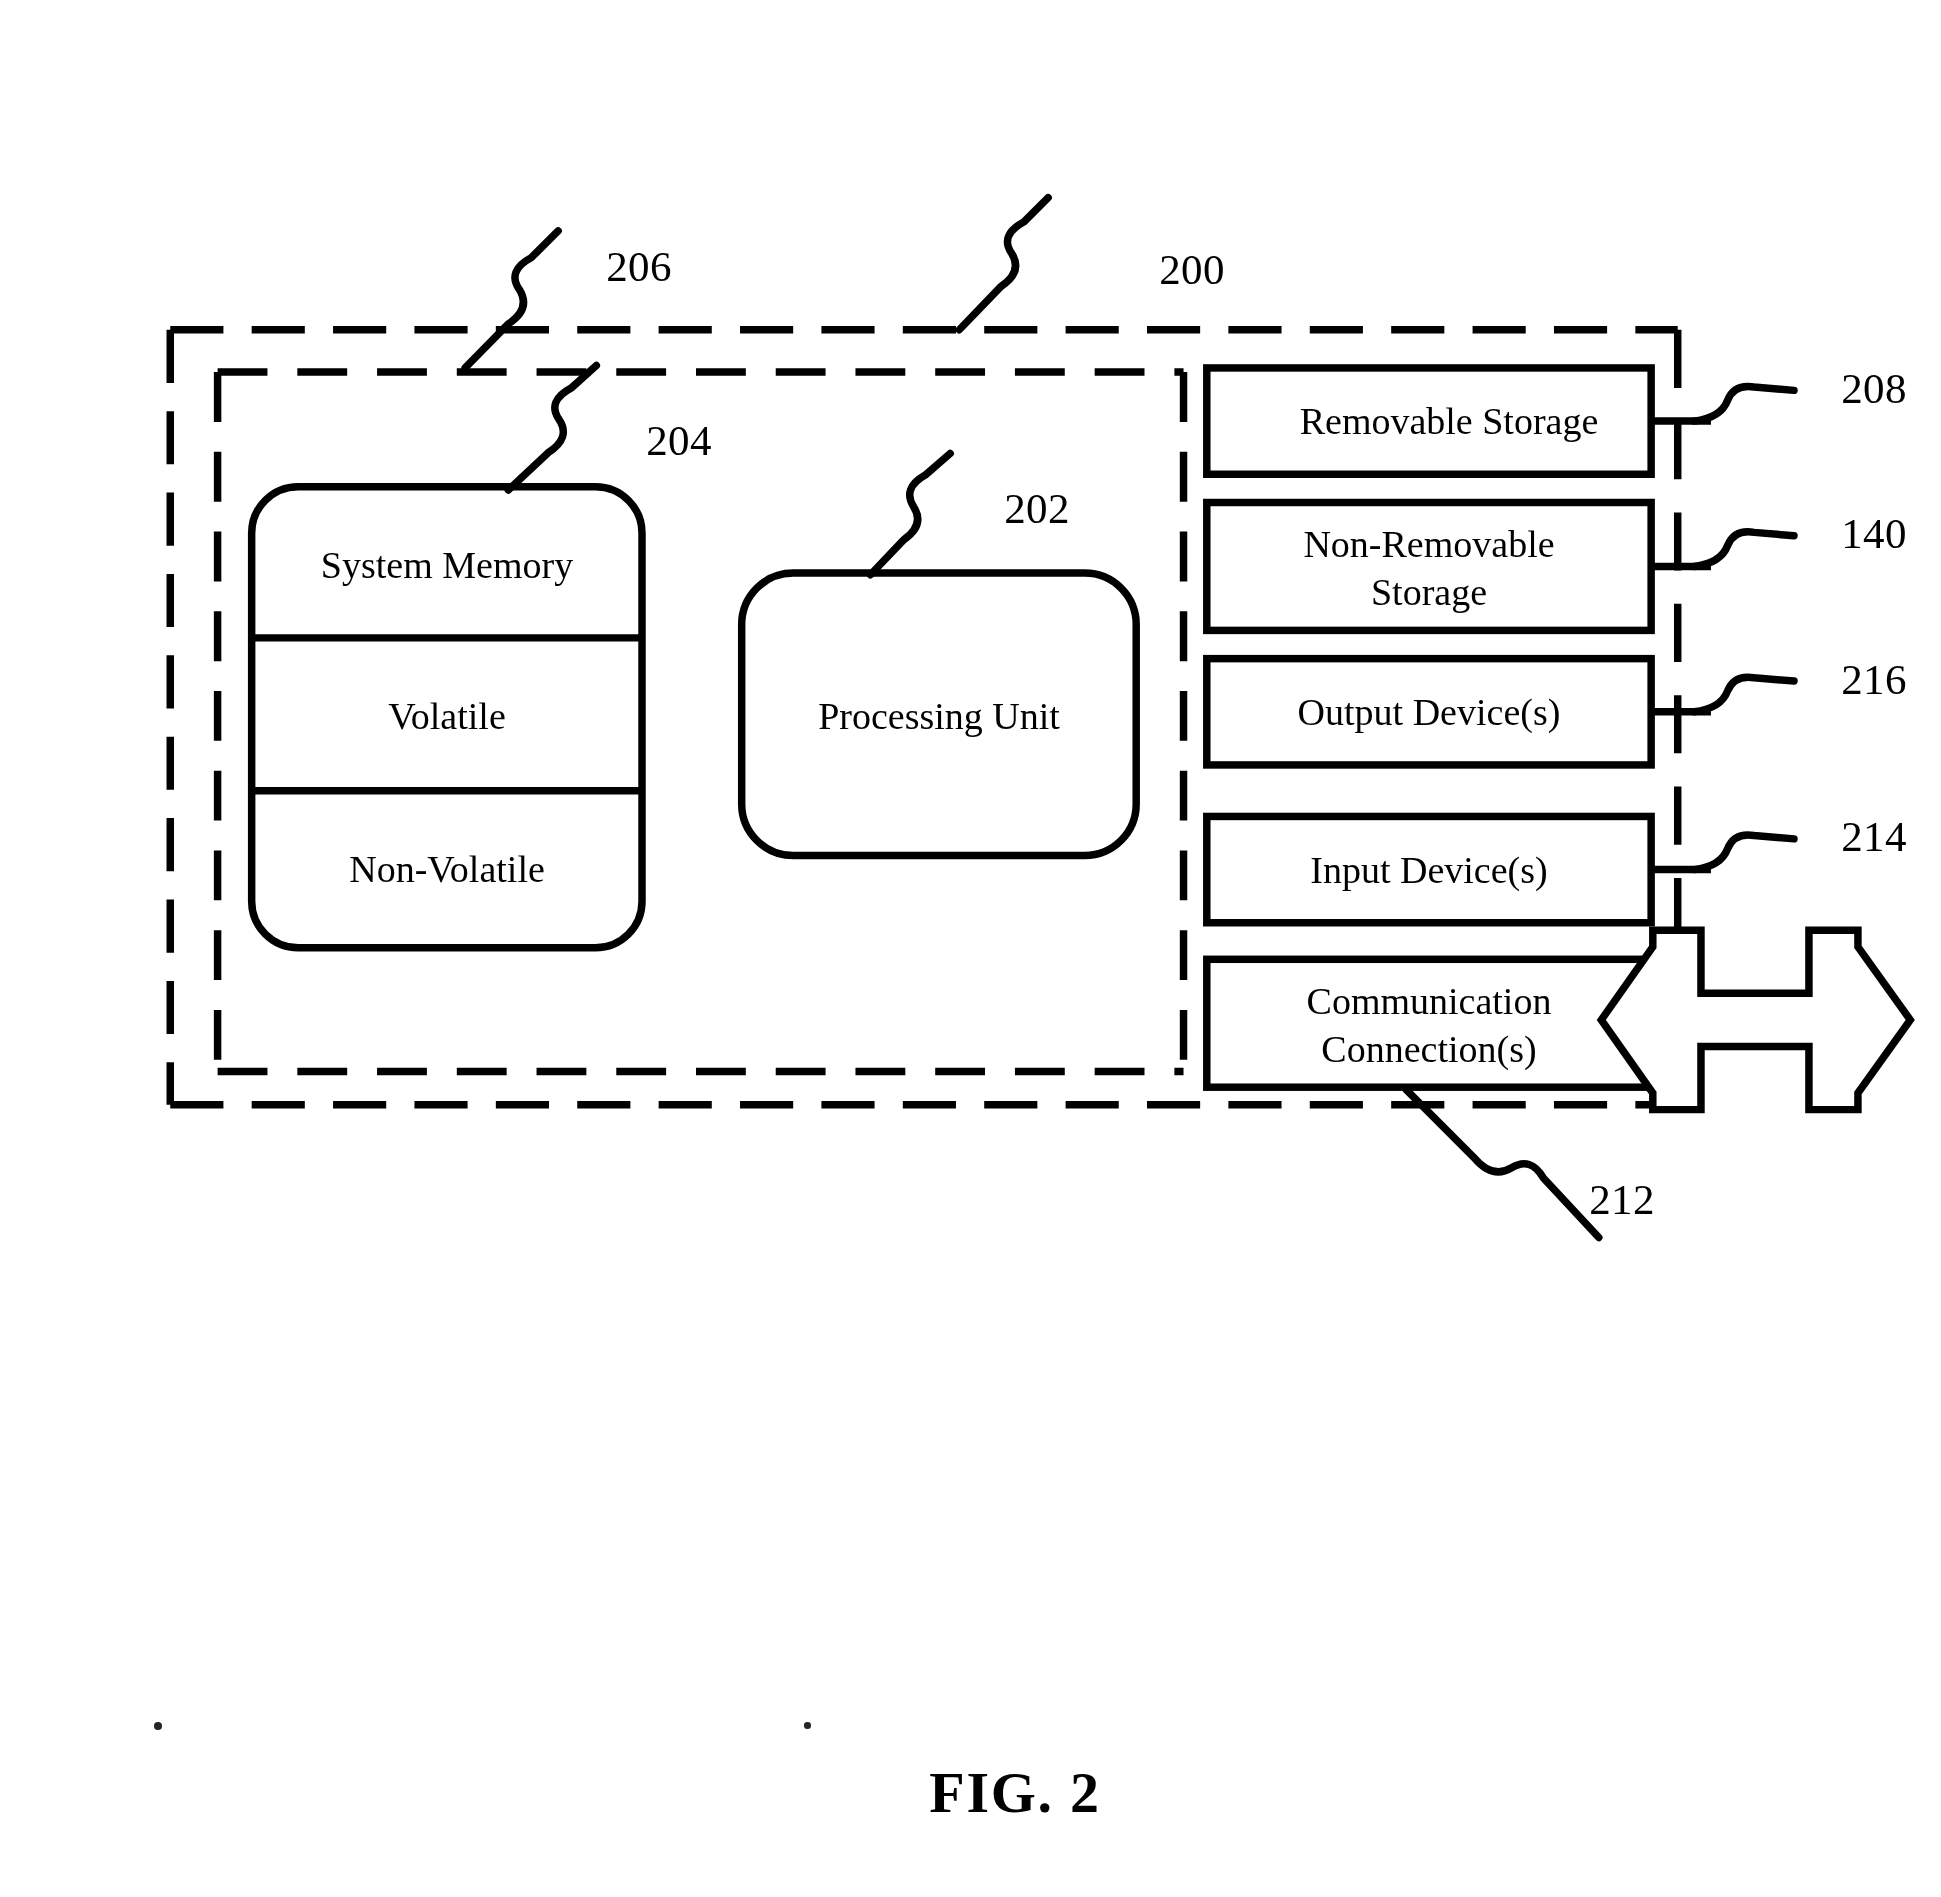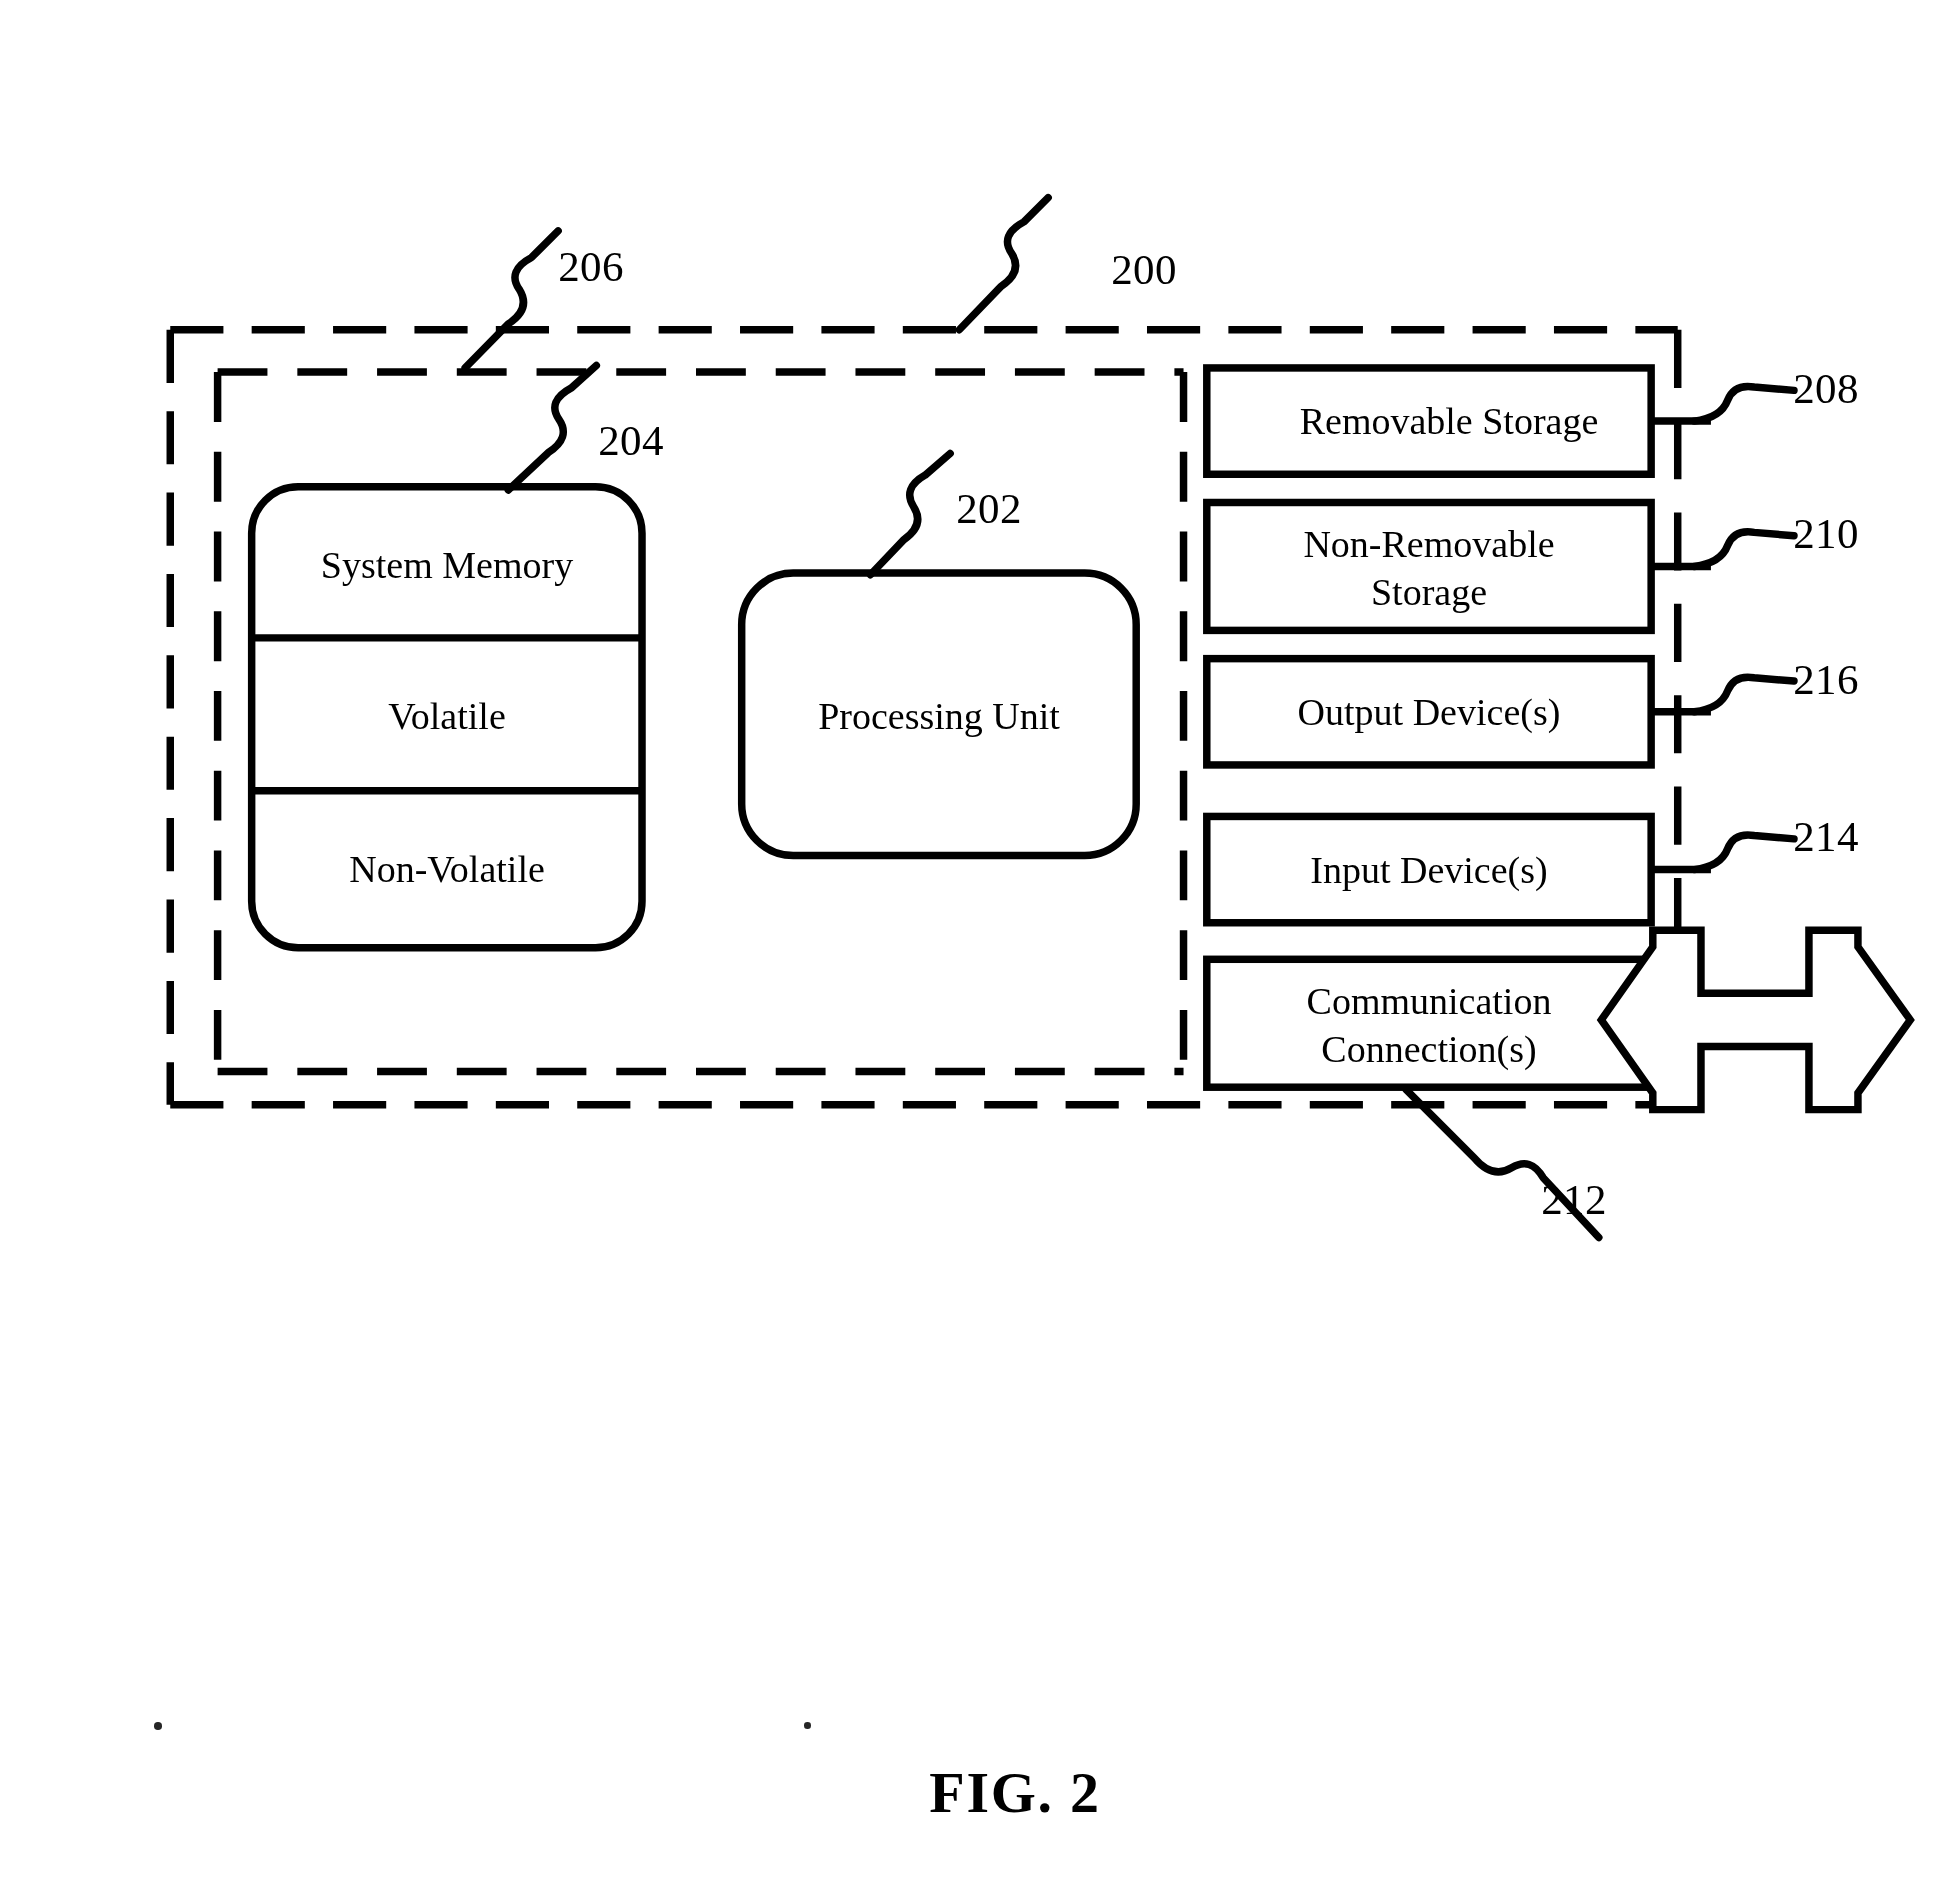--- a/index.html
+++ b/index.html
@@ -44,20 +44,21 @@
     user-select: none;
   }
 
   .box-label {
     font-size: 38px;
   }
 
   .ref-num {
     font-size: 43px;
     letter-spacing: 0.4px;
+    margin-left: 48px;
   }
 
   .fig-caption {
     font-size: 58px;
     font-weight: bold;
     letter-spacing: 1.7px;
   }
 
   .centered {
     transform: translate(-50%, -50%);
@@ -184,21 +185,21 @@
   <div class="lbl ref-num centered" style="left:591px; top:267px;">206</div>
 
   <div class="lbl ref-num centered" style="left:1144px; top:270px;">200</div>
 
   <div class="lbl ref-num centered" style="left:631px; top:441px;">204</div>
 
   <div class="lbl ref-num centered" style="left:989px; top:509px;">202</div>
 
   <div class="lbl ref-num centered" style="left:1826px; top:389px;">208</div>
 
-  <div class="lbl ref-num centered" style="left:1826px; top:534px;">210</div>
+  <div class="lbl ref-num centered" style="left:1826px; top:534px;">140</div>
 
   <div class="lbl ref-num centered" style="left:1826px; top:680px;">216</div>
 
   <div class="lbl ref-num centered" style="left:1826px; top:837px;">214</div>
 
   <div class="lbl ref-num centered" style="left:1574px; top:1200px;">212</div>
 
   <div class="lbl fig-caption centered" style="left:1015px; top:1793px;text-align:right;">FIG. 2</div>
 
   <div class="speckle" style="left:154px; top:1722px; width:7.5px; height:7.5px;"></div>

